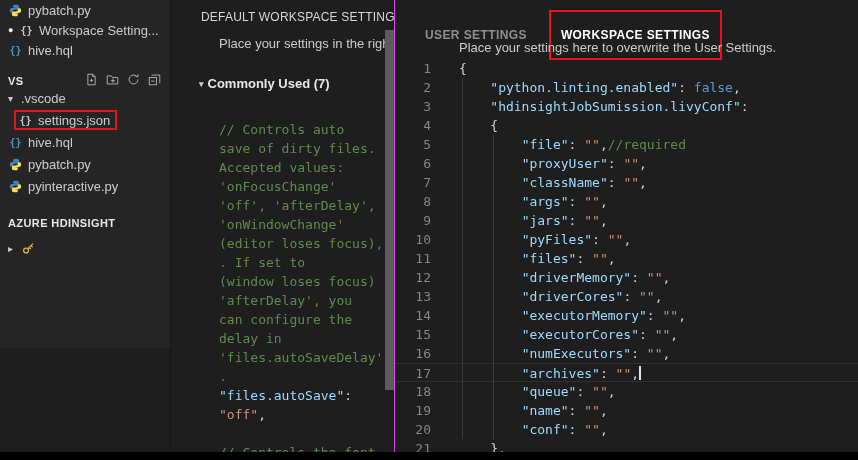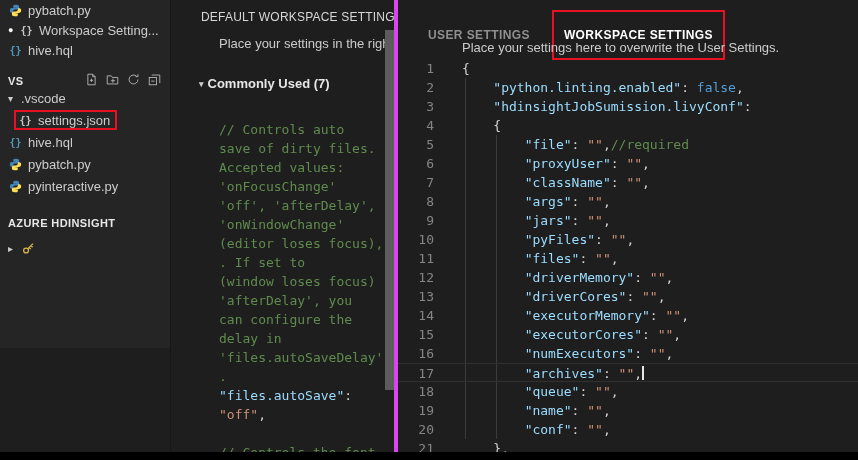--- a/index.html
+++ b/index.html
@@ -39,21 +39,21 @@
   .mid-section{position:absolute;left:28px;top:76px;display:flex;align-items:center;gap:4px;
     font-size:13px;font-weight:bold;color:#e7e7e7;}
   .mid-section .arrow{width:auto;font-size:9px;}
   .mid-code{position:absolute;left:48px;top:120px;font-family:"DejaVu Sans Mono",monospace;
     font-size:13px;line-height:19px;}
   .mid-line{white-space:pre;height:19px;}
   .mid-scrollbar{position:absolute;left:214px;top:30px;width:9px;height:360px;background:#5c5c5c;}
 
   
   .right{position:absolute;left:394px;top:0;width:464px;height:460px;background:#1e1e1e;
-    border-left:4px solid #d946ef;overflow:hidden;}
+    border-left:1px solid #d946ef;overflow:hidden;}
   .tabs{position:absolute;left:30px;top:10px;display:flex;align-items:center;gap:22px;}
   .tab{font-size:12px;font-weight:bold;letter-spacing:.4px;color:#8f8f8f;cursor:pointer;white-space:nowrap;}
   .tab.active{color:#ffffff;}
   .tab.boxed{border:2px solid #e81123;padding:16px 10px;}
   .editor-hint{position:absolute;left:64px;top:40px;font-size:13px;color:#cccccc;white-space:nowrap;}
   .code-area{position:absolute;left:0;top:59px;width:464px;
     font-family:"DejaVu Sans Mono",monospace;font-size:13px;}
   .code-line{display:flex;height:19px;line-height:19px;}
   .code-line.cur{border-top:1px solid #303030;border-bottom:1px solid #303030;}
   .gutter{width:48px;padding-right:12px;text-align:right;color:#858585;flex:none;}

